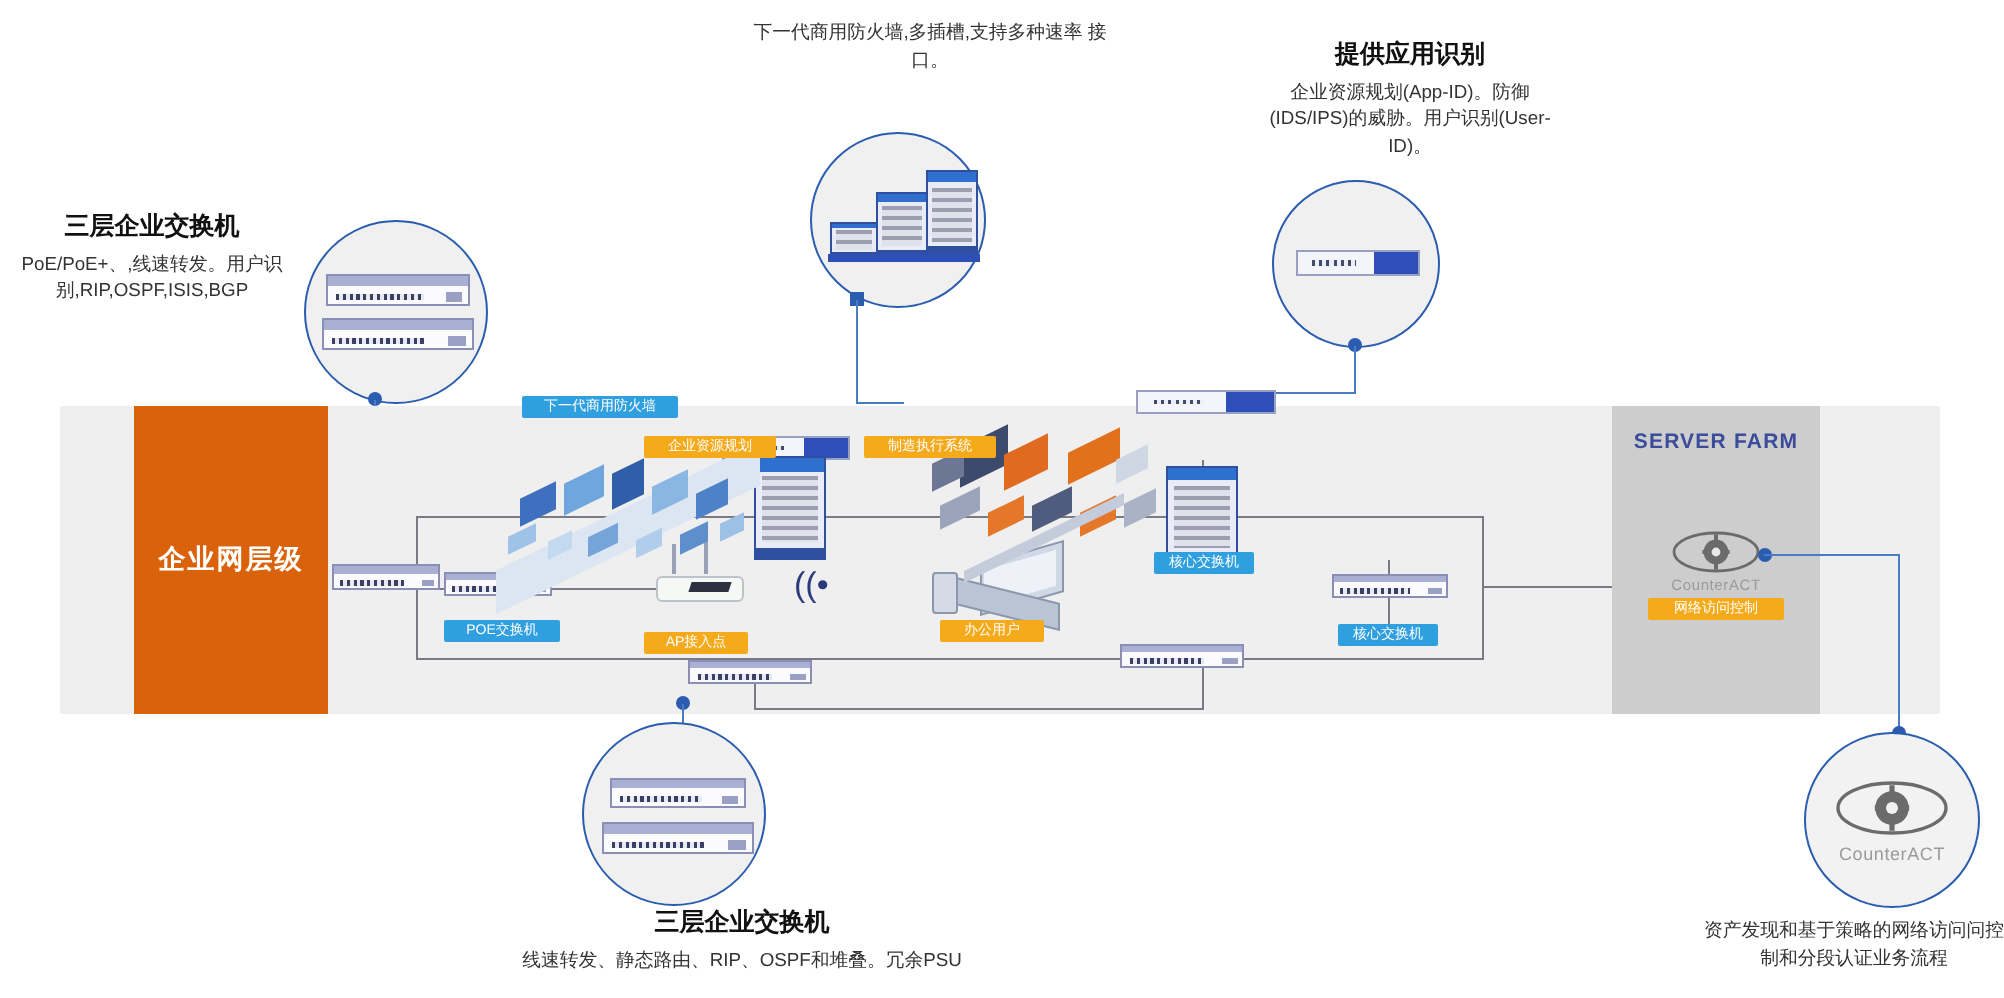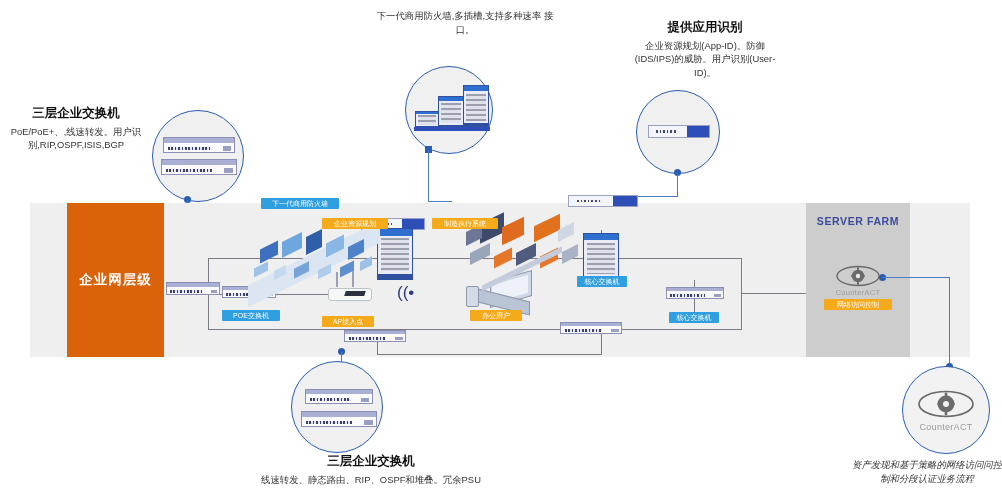--- a/index.html
+++ b/index.html
@@ -349,14 +349,14 @@
           <rect x="28.7" y="22.4" width="2.6" height="4"></rect>
         <rect x="21.4" y="13.7" width="4" height="2.6"></rect>
           <rect x="34.6" y="13.7" width="4" height="2.6"></rect>
       </g>
     </svg>
     <div class="eye-name big">CounterACT</div>
   </div>
 </div>
 
 <div class="abs" style="left:852px;top:458px;width:150px;">
-  <div class="callout-body" style="margin-top:0;font-style:italic;">资产发现和基于策略的网络访问问控制和分段认证业务流程</div>
+  <div class="callout-body" style="margin-top:0;">资产发现和基于策略的网络访问问控制和分段认证业务流程</div>
 </div>
 
 </body></html>

